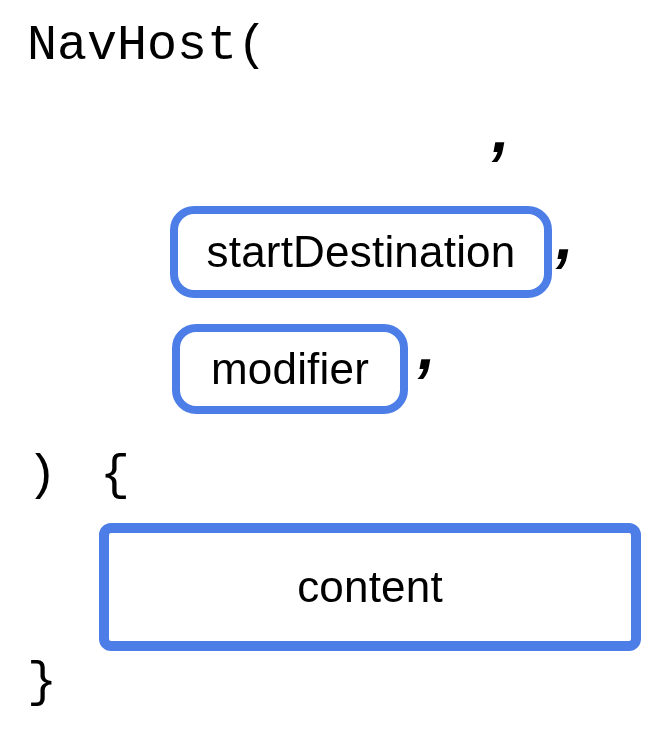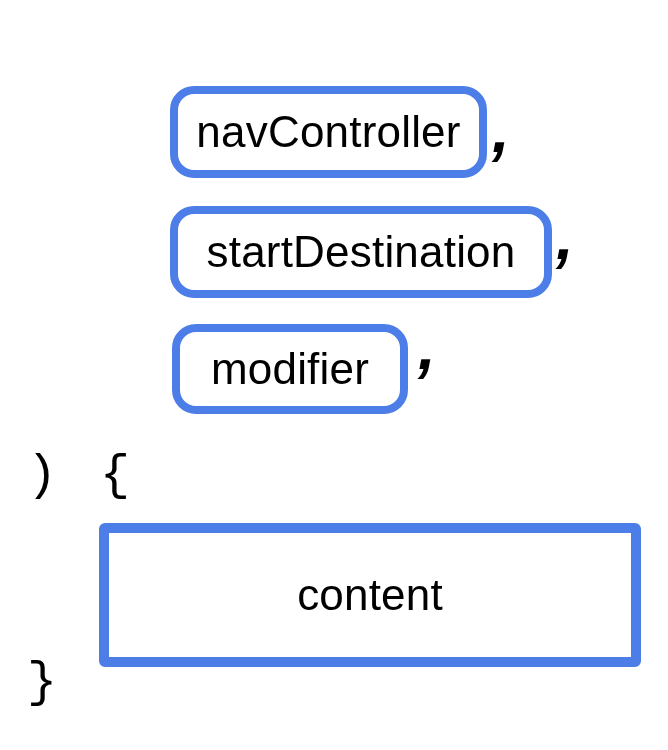--- a/index.html
+++ b/index.html
@@ -42,23 +42,23 @@
     font-size: 44px;
     font-weight: 500;
     color: var(--ink, #000000);
     letter-spacing: 0.2px;
     white-space: nowrap;
   }
   .chip-1 { left: 170px; top: 86px;  width: 317px; height: 92px; }
   .chip-2 { left: 170px; top: 206px; width: 382px; height: 92px; }
   .chip-3 { left: 172px; top: 324px; width: 236px; height: 90px; }
   .chip-content {
-    left: 99px; top: 523px; width: 542px; height: 144px;
+    left: 99px; top: 523px; width: 542px; height: 128px;
     border-width: 10px;
-    border-radius: 6px;
+    border-radius: 12px;
     text-align: right;
   }
 
   .comma {
     position: absolute;
     font-family: "Liberation Sans", sans-serif;
     font-size: 64px;
     line-height: 1;
     font-weight: 700;
     font-style: italic;
@@ -66,24 +66,22 @@
   }
   .comma-1 { left: 492px; top: 98px;  }
   .comma-2 { left: 556px; top: 205px; }
   .comma-3 { left: 418px; top: 315px; }
 </style>
 </head>
 <body>
 
 <div class="canvas">
 
+  <span class="mono t-navhost">NavHost(</span>
 
-  <div class="chip chip-1">
-    <span class="chip-label">navController</span>
-  </div>
   <span class="comma comma-1">,</span>
 
   <div class="chip chip-2">
     <span class="chip-label">startDestination</span>
   </div>
   <span class="comma comma-2">,</span>
 
   <div class="chip chip-3">
     <span class="chip-label">modifier</span>
   </div>

